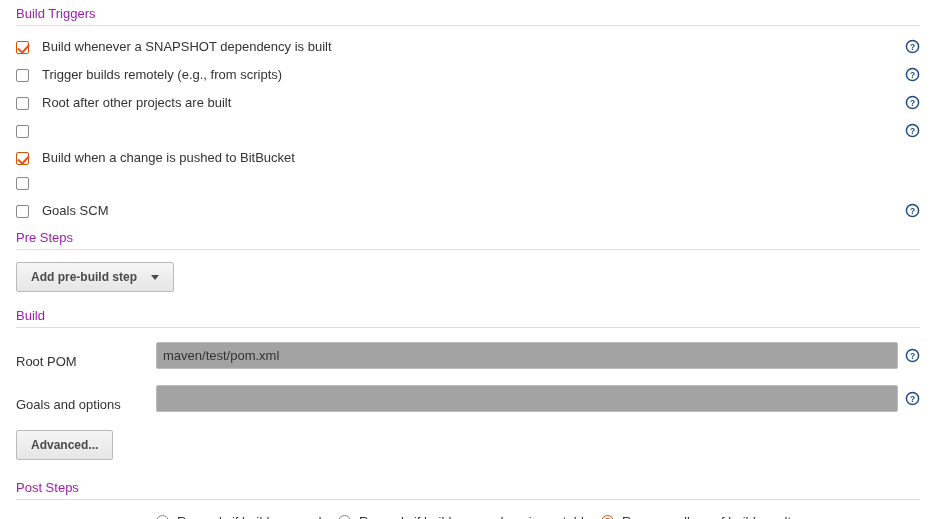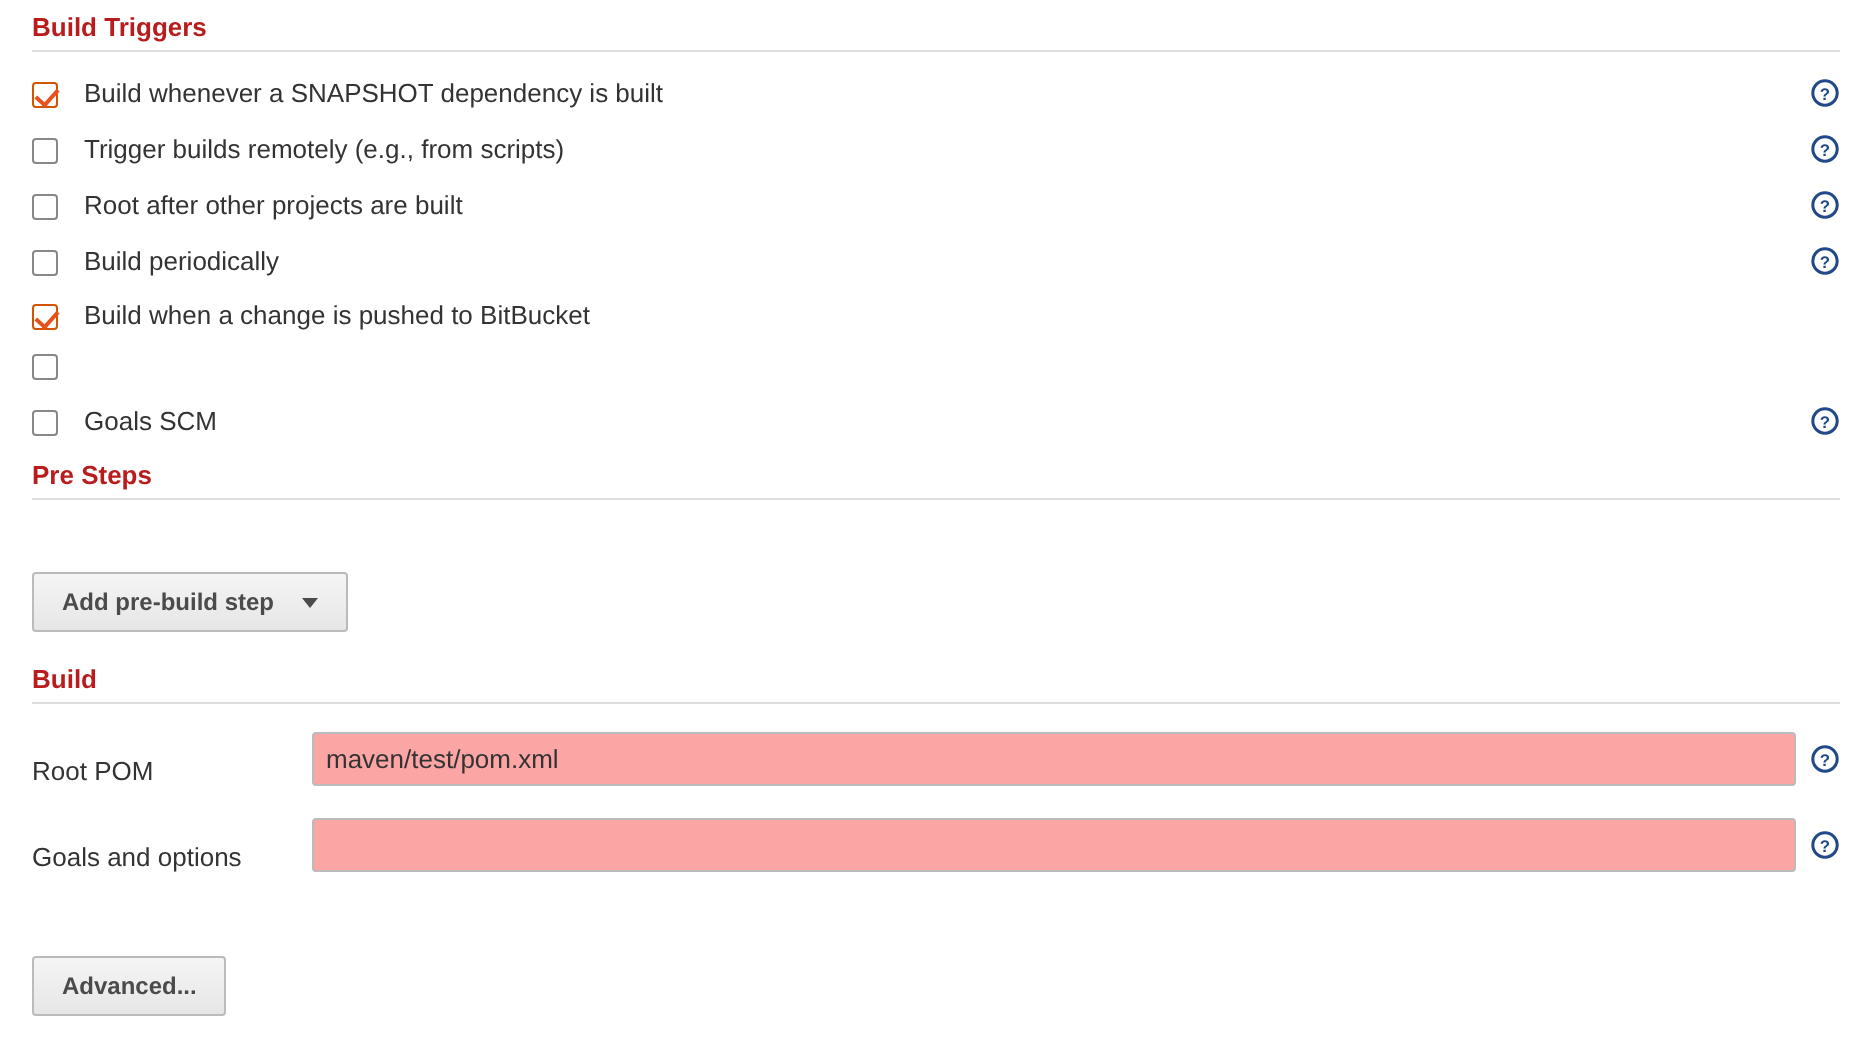--- a/index.html
+++ b/index.html
@@ -5,23 +5,23 @@
   * { box-sizing: border-box; }
   body {
     font-family: Helvetica, Arial, sans-serif;
     font-size: 13px;
     color: #333;
     margin: 0;
     padding: 0 16px;
     background: #fff;
   }
   .section-title {
-    font-weight: bold;
+    font-weight: normal;
     font-size: 13px;
-    color: #b91c1c;
+    color: #a21caf;
     padding: 6px 0 4px 0;
     border-bottom: 1px solid #ddd;
     margin-bottom: 6px;
   }
   .trigger-row {
     display: flex;
     align-items: flex-end;
     padding: 6px 0;
   }
   .trigger-row .cb-wrap {
@@ -92,21 +92,20 @@
     align-items: center;
     gap: 14px;
     font-size: 12px;
     font-weight: bold;
     color: #4b4b4b;
     background: linear-gradient(#f5f5f5, #e6e6e6);
     border: 1px solid #bbb;
     border-radius: 2px;
     padding: 7px 14px;
     cursor: pointer;
-    margin-top: 24px;
   }
   .btn .caret {
     width: 0; height: 0;
     border-left: 4px solid transparent;
     border-right: 4px solid transparent;
     border-top: 5px solid #4b4b4b;
   }
   .pre-steps-row { padding: 6px 0 10px 0; }
   .form-row {
     display: flex;
@@ -122,21 +121,21 @@
     display: flex;
     align-items: center;
     gap: 6px;
   }
   .text-input {
     flex: 1;
     font-size: 13px;
     padding: 5px 6px;
     border: 1px solid #bbb;
     border-radius: 2px;
-    background: #fca5a5;
+    background: #a3a3a3;
     color: #333;
   }
   .advanced-row {
     display: flex;
     justify-content: flex-start;
     padding: 10px 22px 14px 0;
   }
   .radio-row {
     display: flex;
     align-items: center;
@@ -190,21 +189,20 @@
         <svg viewBox="0 0 16 16">
           <circle cx="8" cy="8" r="6.5" fill="none" stroke="#204a87" stroke-width="1.6"></circle>
           <text x="8" y="11.5" text-anchor="middle" font-size="9" font-weight="bold" fill="#204a87">?</text>
         </svg>
       </span>
     </div>
     <div class="trigger-row">
       <span class="cb-wrap">
         <input type="checkbox" class="cb" style="">
       </span>
-      <label>Build periodically</label>
       <span class="help-icon">
         <svg viewBox="0 0 16 16">
           <circle cx="8" cy="8" r="6.5" fill="none" stroke="#204a87" stroke-width="1.6"></circle>
           <text x="8" y="11.5" text-anchor="middle" font-size="9" font-weight="bold" fill="#204a87">?</text>
         </svg>
       </span>
     </div>
     <div class="trigger-row">
       <span class="cb-wrap">
         <input type="checkbox" class="cb" checked="" style="">

